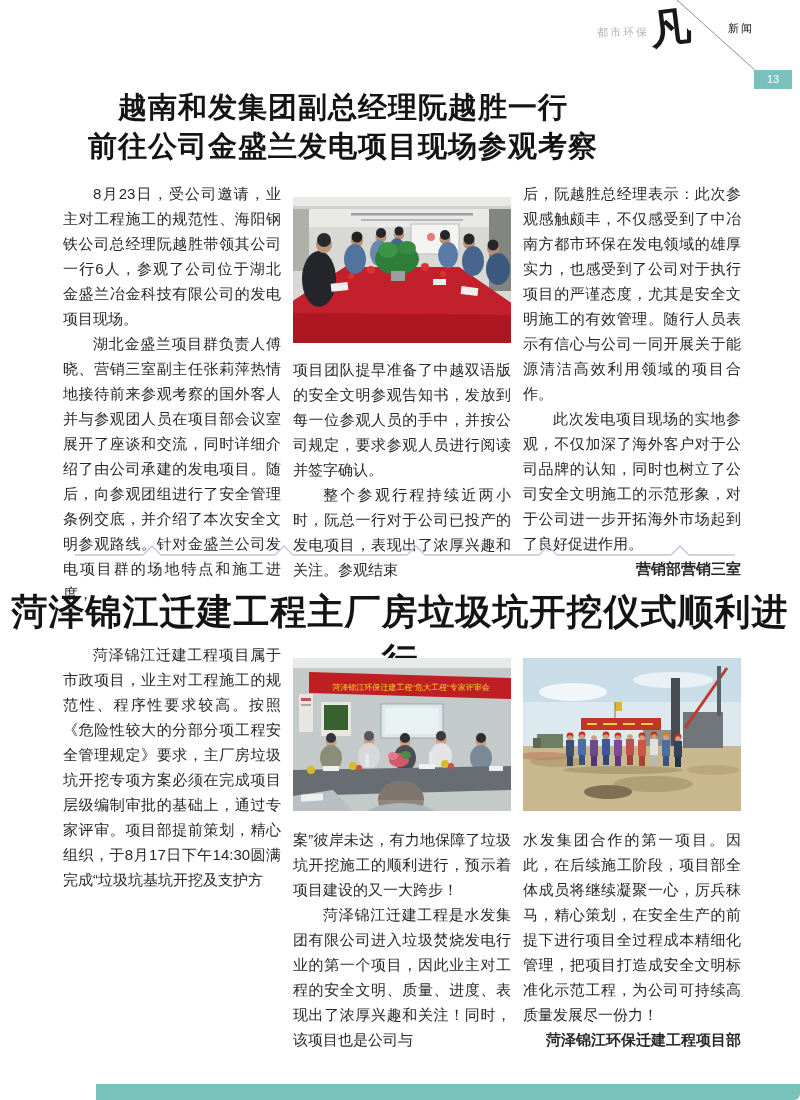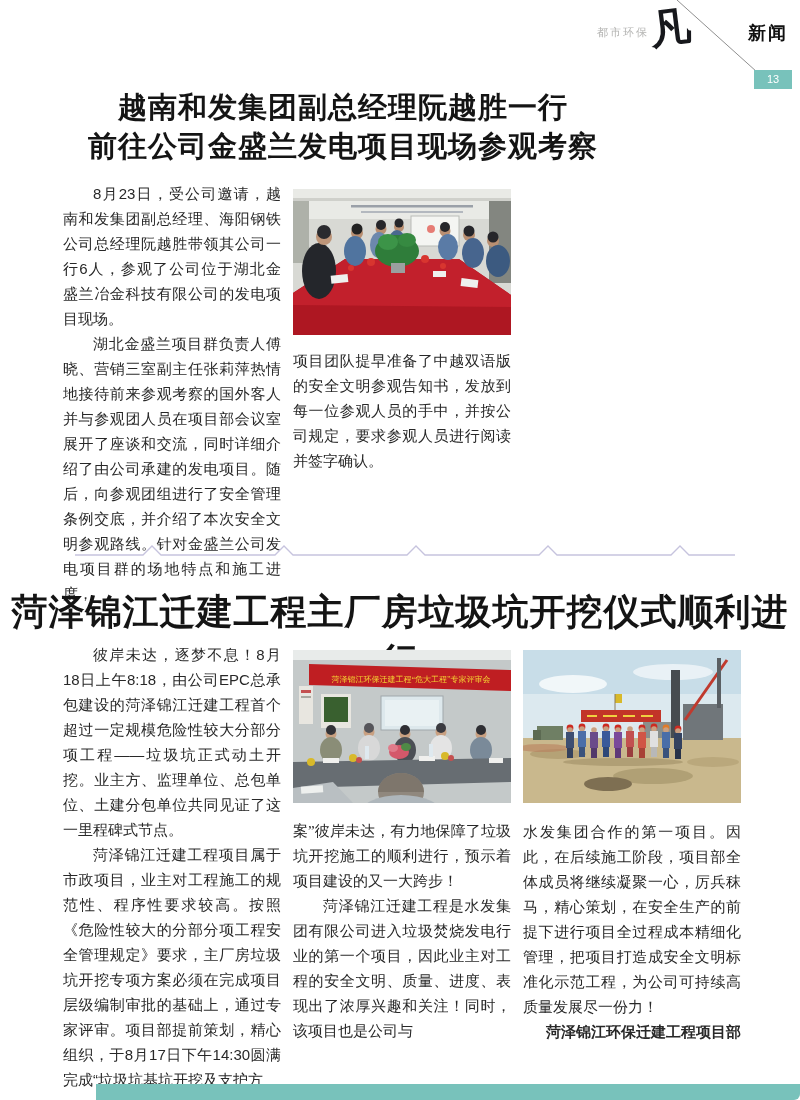--- a/index.html
+++ b/index.html
@@ -6,38 +6,38 @@
   .page {
     position:relative; width:800px; height:1100px; background:#ffffff;
     overflow:hidden; font-family:"Liberation Sans","DejaVu Sans",sans-serif;
     color:#262626;
     border-radius:6px;
   }
   
   .brand { position:absolute; left:597px; top:25px; font-size:11px; letter-spacing:2px; color:#b4b4b2; }
   .brand-mark { position:absolute; left:650px; top:8px; font-size:41px; line-height:1;
     font-family:"DejaVu Serif",serif; font-weight:bold; color:#17181c; transform:rotate(-7deg); }
-  .section-label { position:absolute; left:728px; top:21px; font-size:18px; font-weight:bold; color:#101010; letter-spacing:2px;margin-left:20px; }
+  .section-label { position:absolute; left:728px; top:21px; font-size:11px; font-weight:normal; color:#101010; letter-spacing:2px; }
   .diag { position:absolute; left:655px; top:0; }
   .pagenum { position:absolute; left:754px; top:70px; width:38px; height:19px; background:#78c2bb;
     color:#ffffff; font-size:11px; text-align:center; line-height:19px; }
   
   .a1-title { position:absolute; top:88px; left:0; width:686px; text-align:center;
     font-size:29px; line-height:39px; font-weight:800; color:#141414; letter-spacing:1px; }
   .a2-title { position:absolute; top:588px; left:0; width:800px; text-align:center;
     font-size:36px; font-weight:800; color:#141414; letter-spacing:1px; }
   
   .col { position:absolute; width:218px; font-size:15px; line-height:25px;
     text-align:justify; color:#282828; }
   .col p { margin:0; }
   .indent { text-indent:2em; }
   .byline { font-weight:bold; text-align:right; }
-  .c1 { left:63px; } .c2 { left:293px;font-family:Liberation Serif, serif; } .c3 { left:523px; }
+  .c1 { left:63px; } .c2 { left:293px; } .c3 { left:523px; }
   .a1 { top:181px; } .a2c { top:642px; }
-  .photo { width:218px; overflow:hidden; margin:8px 0 16px 0; }
+  .photo { width:218px; overflow:hidden; margin:16px 0 16px 0; }
   .photo svg { display:block; }
   .ph1 { margin-bottom:14px; }
   
   .divider { position:absolute; left:63px; top:544px; }
   
   .bottombar { position:absolute; left:96px; top:1084px; width:704px; height:16px; background:#78c2bb; }
 </style>
 </head>
 <body>
 
@@ -50,21 +50,21 @@
   </svg>
   <div class="section-label">新闻</div>
   <div class="pagenum">13</div>
 
   <div class="a1-title">
     <div>越南和发集团副总经理阮越胜一行</div>
     <div>前往公司金盛兰发电项目现场参观考察</div>
   </div>
 
   <div class="col c1 a1">
-    <p class="indent">8月23日，受公司邀请，越南和发集团副总经理、海阳钢铁公司总经理阮越胜带领其公司一行6人，参观了公司位于湖北金盛兰冶金科技有限公司的发电项目现场。</p>
+    <p class="indent">8月23日，受公司邀请，业主对工程施工的规范性、海阳钢铁公司总经理阮越胜带领其公司一行6人，参观了公司位于湖北金盛兰冶金科技有限公司的发电项目现场。</p>
     <p class="indent">湖北金盛兰项目群负责人傅晓、营销三室副主任张莉萍热情地接待前来参观考察的国外客人并与参观团人员在项目部会议室展开了座谈和交流，同时详细介绍了由公司承建的发电项目。随后，向参观团组进行了安全管理条例交底，并介绍了本次安全文明参观路线。针对金盛兰公司发电项目群的场地特点和施工进度，</p>
   </div>
 
   <div class="col c2 a1">
     <div class="photo ph1">
       <svg width="218" height="146" viewBox="0 0 218 146">
         <rect width="218" height="146" fill="#d8d9d4"></rect>
         <rect width="218" height="30" fill="#e9eae6"></rect>
         <rect x="0" y="9" width="218" height="3" fill="#cfd0cb"></rect>
         <rect x="58" y="16" width="122" height="2.5" fill="#9aa0a8"></rect>
@@ -103,31 +103,36 @@
         <circle cx="78" cy="73" r="4" fill="#d8352f"></circle>
         <circle cx="132" cy="70" r="4" fill="#d8352f"></circle>
         <circle cx="58" cy="79" r="3" fill="#d8352f"></circle>
         <circle cx="150" cy="77" r="3" fill="#d8352f"></circle>
         <rect x="38" y="86" width="17" height="8" fill="#eef0ee" transform="rotate(-6 46 90)"></rect>
         <rect x="168" y="90" width="17" height="8" fill="#eef0ee" transform="rotate(7 176 94)"></rect>
         <rect x="140" y="82" width="13" height="6" fill="#eef0ee"></rect>
       </svg>
     </div>
     <p>项目团队提早准备了中越双语版的安全文明参观告知书，发放到每一位参观人员的手中，并按公司规定，要求参观人员进行阅读并签字确认。</p>
-  </div>
-
+    <p class="indent">整个参观行程持续近两小时，阮总一行对于公司已投产的发电项目，表现出了浓厚兴趣和关注。参观结束</p>
+  </div>
+
+  <div class="col c3 a1">
+    <p>后，阮越胜总经理表示：此次参观感触颇丰，不仅感受到了中冶南方都市环保在发电领域的雄厚实力，也感受到了公司对于执行项目的严谨态度，尤其是安全文明施工的有效管理。随行人员表示有信心与公司一同开展关于能源清洁高效利用领域的项目合作。</p>
+    <p class="indent">此次发电项目现场的实地参观，不仅加深了海外客户对于公司品牌的认知，同时也树立了公司安全文明施工的示范形象，对于公司进一步开拓海外市场起到了良好促进作用。</p>
+    <p class="byline">营销部营销三室</p>
+  </div>
 
   <svg class="divider" width="678" height="14" viewBox="0 0 678 14">
     <path d="M12,11 H80 l9,-9 l9,9 H212 l9,-9 l9,9 H344 l9,-9 l9,9 H476 l9,-9 l9,9 H608 l9,-9 l9,9 H672" fill="none" stroke="#c6c3de" stroke-width="1.3"></path>
   </svg>
 
   <div class="a2-title">菏泽锦江迁建工程主厂房垃圾坑开挖仪式顺利进行</div>
 
   <div class="col c1 a2c">
-    <p class="indent">彼岸未达，逐梦不息！8月18日上午8:18，由公司EPC总承包建设的菏泽锦江迁建工程首个超过一定规模危险性较大分部分项工程——垃圾坑正式动土开挖。业主方、监理单位、总包单位、土建分包单位共同见证了这一里程碑式节点。</p>
     <p class="indent">菏泽锦江迁建工程项目属于市政项目，业主对工程施工的规范性、程序性要求较高。按照《危险性较大的分部分项工程安全管理规定》要求，主厂房垃圾坑开挖专项方案必须在完成项目层级编制审批的基础上，通过专家评审。项目部提前策划，精心组织，于8月17日下午14:30圆满完成“垃圾坑基坑开挖及支护方</p>
   </div>
 
   <div class="col c2 a2c">
     <div class="photo">
       <svg width="218" height="153" viewBox="0 0 218 153">
         <rect width="218" height="153" fill="#c4c9c9"></rect>
         <rect width="218" height="10" fill="#e8ebea"></rect>
         <polygon points="16,14 218,20 218,41 16,35" fill="#bf1e22"></polygon>
         <text x="118" y="32" font-size="8" fill="#f5d432" text-anchor="middle">菏泽锦江环保迁建工程“危大工程”专家评审会</text>

